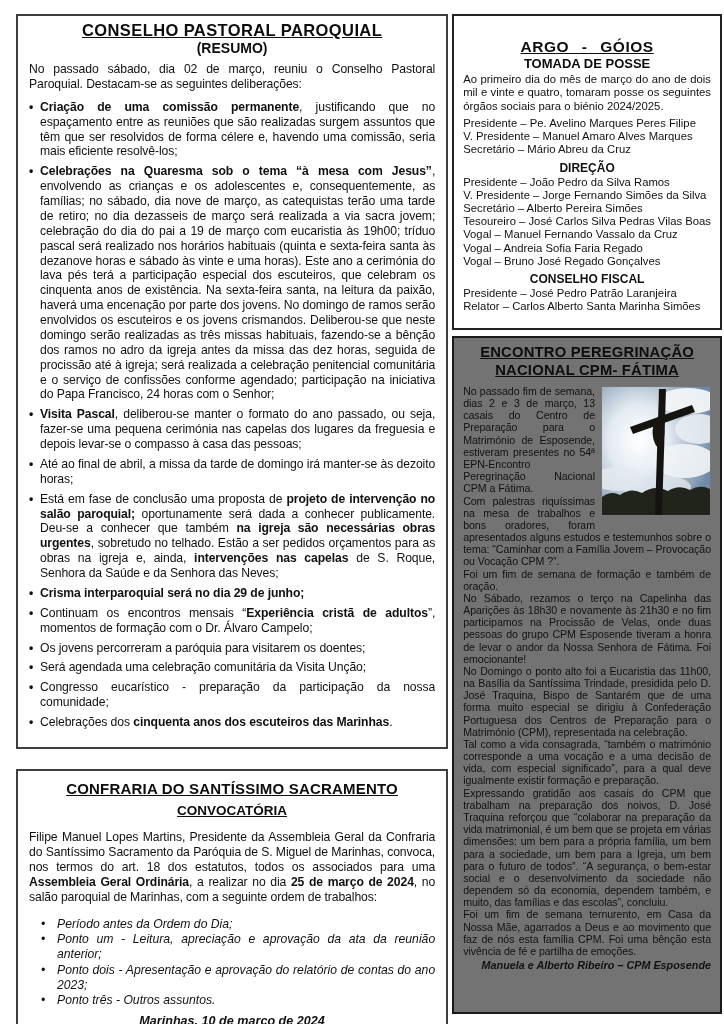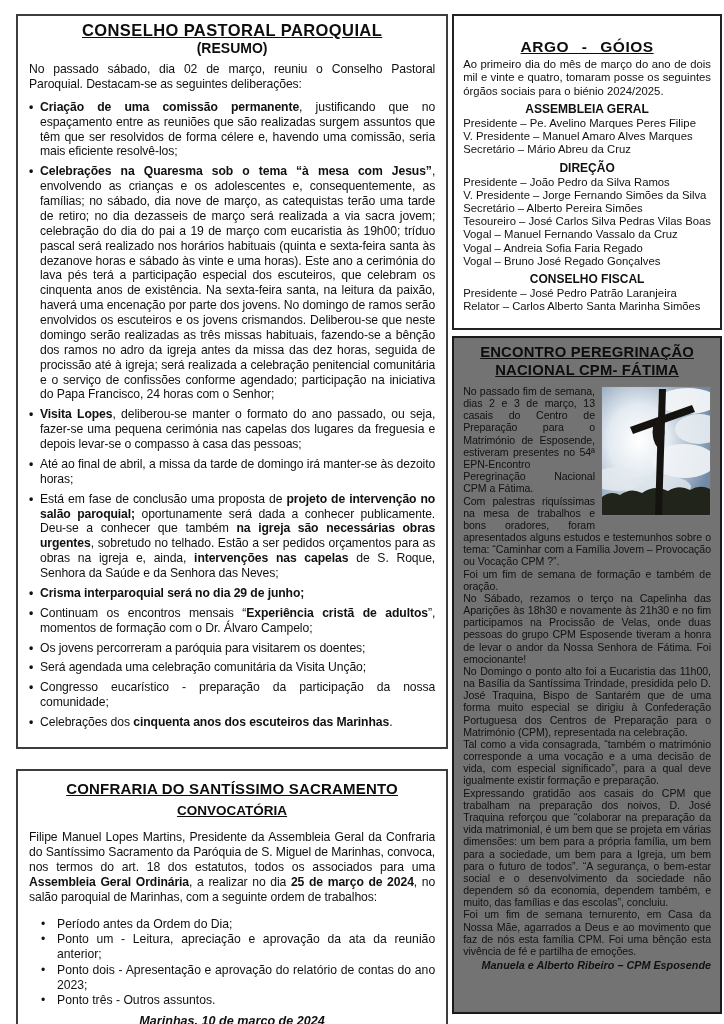--- a/index.html
+++ b/index.html
@@ -24,21 +24,21 @@
   .body-txt{font-size:12.2px;line-height:1.22;letter-spacing:-0.1px;text-align:justify;}
 
   ul.bullets{list-style:none;margin:0;padding:0;}
   ul.bullets li{position:relative;padding-left:11px;margin-bottom:5px;
     font-size:12.2px;line-height:1.22;letter-spacing:-0.1px;text-align:justify;}
   ul.bullets li::before{content:"\2022";position:absolute;left:0;top:0;font-weight:bold;}
   .b{font-weight:bold;}
 
   .confraria h1{font-size:15px;text-decoration:underline;letter-spacing:.2px;margin-top:4px;}
   .confraria h2{font-size:13.5px;text-decoration:underline;margin:6px 0 8px;}
-  ul.disc{list-style:none;margin:4px 0 6px;padding:0;}
+  ul.disc{list-style:none;margin:4px 0 6px;padding:0;font-style:italic;}
   ul.disc li{position:relative;padding-left:28px;font-size:12.2px;line-height:1.25;text-align:justify;}
   ul.disc li::before{content:"\2022";position:absolute;left:12px;top:0;}
   .date-line{font-style:italic;font-weight:bold;text-align:center;font-size:12.6px;margin:6px 0 0;}
 
   .argo h1{font-size:15.5px;text-decoration:underline;word-spacing:8px;letter-spacing:.5px;}
   .argo h2{font-size:13px;margin-bottom:2px;}
   .argo .intro{font-size:11.3px;line-height:1.18;text-align:justify;margin:2px 0 4px;}
   .sec-head{font-weight:bold;text-align:center;font-size:12px;margin:4px 0 1px;}
   .role-line{font-size:11.3px;line-height:1.17;white-space:nowrap;overflow:hidden;}
 
@@ -57,21 +57,21 @@
 
   <div class="col-left">
 
     <section class="box pastoral">
       <h1>CONSELHO PASTORAL PAROQUIAL</h1>
       <h2>(RESUMO)</h2>
       <p class="body-txt intro">No passado sábado, dia 02 de março, reuniu o Conselho Pastoral Paroquial. Destacam-se as seguintes deliberações:</p>
       <ul class="bullets" id="pastoral-bullets">
           <li><span class="b">Criação de uma comissão permanente</span><span>, justificando que no espaçamento entre as reuniões que são realizadas surgem assuntos que têm que ser resolvidos de forma célere e, havendo uma comissão, seria mais eficiente resolvê-los;</span></li>
           <li><span class="b">Celebrações na Quaresma sob o tema “à mesa com Jesus”</span><span>, envolvendo as crianças e os adolescentes e, consequentemente, as famílias; no sábado, dia nove de março, as catequistas terão uma tarde de retiro; no dia dezasseis de março será realizada a via sacra jovem; celebração do dia do pai a 19 de março com eucaristia às 19h00; tríduo pascal será realizado nos horários habituais (quinta e sexta-feira santa às dezanove horas e sábado às vinte e uma horas). Este ano a cerimónia do lava pés terá a participação especial dos escuteiros, que celebram os cinquenta anos de existência. Na sexta-feira santa, na leitura da paixão, haverá uma encenação por parte dos jovens. No domingo de ramos serão envolvidos os escuteiros e os jovens crismandos. Deliberou-se que neste domingo serão realizadas as três missas habituais, fazendo-se a bênção dos ramos no adro da igreja antes da missa das dez horas, seguida de procissão até à igreja; será realizada a celebração penitencial comunitária e o serviço de confissões conforme agendado; participação na iniciativa do Papa Francisco, 24 horas com o Senhor;</span></li>
-          <li><span class="b">Visita Lopes</span><span>, deliberou-se manter o formato do ano passado, ou seja, fazer-se uma pequena cerimónia nas capelas dos lugares da freguesia e depois levar-se o compasso à casa das pessoas;</span></li>
+          <li><span class="b">Visita Pascal</span><span>, deliberou-se manter o formato do ano passado, ou seja, fazer-se uma pequena cerimónia nas capelas dos lugares da freguesia e depois levar-se o compasso à casa das pessoas;</span></li>
           <li><span>Até ao final de abril, a missa da tarde de domingo irá manter-se às dezoito horas;</span></li>
           <li><span>Está em fase de conclusão uma proposta de </span><span class="b">projeto de intervenção no salão paroquial;</span><span> oportunamente será dada a conhecer publicamente. Deu-se a conhecer que também </span><span class="b">na igreja são necessárias obras urgentes</span><span>, sobretudo no telhado. Estão a ser pedidos orçamentos para as obras na igreja e, ainda, </span><span class="b">intervenções nas capelas</span><span> de S. Roque, Senhora da Saúde e da Senhora das Neves;</span></li>
           <li><span class="b">Crisma interparoquial será no dia 29 de junho;</span></li>
           <li><span>Continuam os encontros mensais “</span><span class="b">Experiência cristã de adultos</span><span>”, momentos de formação com o Dr. Álvaro Campelo;</span></li>
           <li><span>Os jovens percorreram a paróquia para visitarem os doentes;</span></li>
           <li><span>Será agendada uma celebração comunitária da Visita Unção;</span></li>
           <li><span>Congresso eucarístico - preparação da participação da nossa comunidade;</span></li>
           <li><span>Celebrações dos </span><span class="b">cinquenta anos dos escuteiros das Marinhas</span><span>.</span></li>
         </ul>
     </section>
@@ -89,23 +89,23 @@
       <p class="date-line">Marinhas, 10 de março de 2024</p>
 
     </section>
 
   </div>
 
   <div class="col-right">
 
     <section class="box argo">
       <h1>ARGO - GÓIOS</h1>
+      <h2>TOMADA DE POSSE</h2>
       <p class="intro">Ao primeiro dia do mês de março do ano de dois mil e vinte e quatro, tomaram posse os seguintes órgãos sociais para o biénio 2024/2025.</p>
       <div id="argo-sections">
-          <div class="sec-head">ASSEMBLEIA GERAL</div>
           <div class="role-line">Presidente – Pe. Avelino Marques Peres Filipe</div>
           <div class="role-line">V. Presidente – Manuel Amaro Alves Marques</div>
           <div class="role-line">Secretário – Mário Abreu da Cruz</div>
           <div class="sec-head">DIREÇÃO</div>
           <div class="role-line">Presidente – João Pedro da Silva Ramos</div>
           <div class="role-line">V. Presidente – Jorge Fernando Simões da Silva</div>
           <div class="role-line">Secretário – Alberto Pereira Simões</div>
           <div class="role-line">Tesoureiro – José Carlos Silva Pedras Vilas Boas</div>
           <div class="role-line">Vogal – Manuel Fernando Vassalo da Cruz</div>
           <div class="role-line">Vogal – Andreia Sofia Faria Regado</div>

